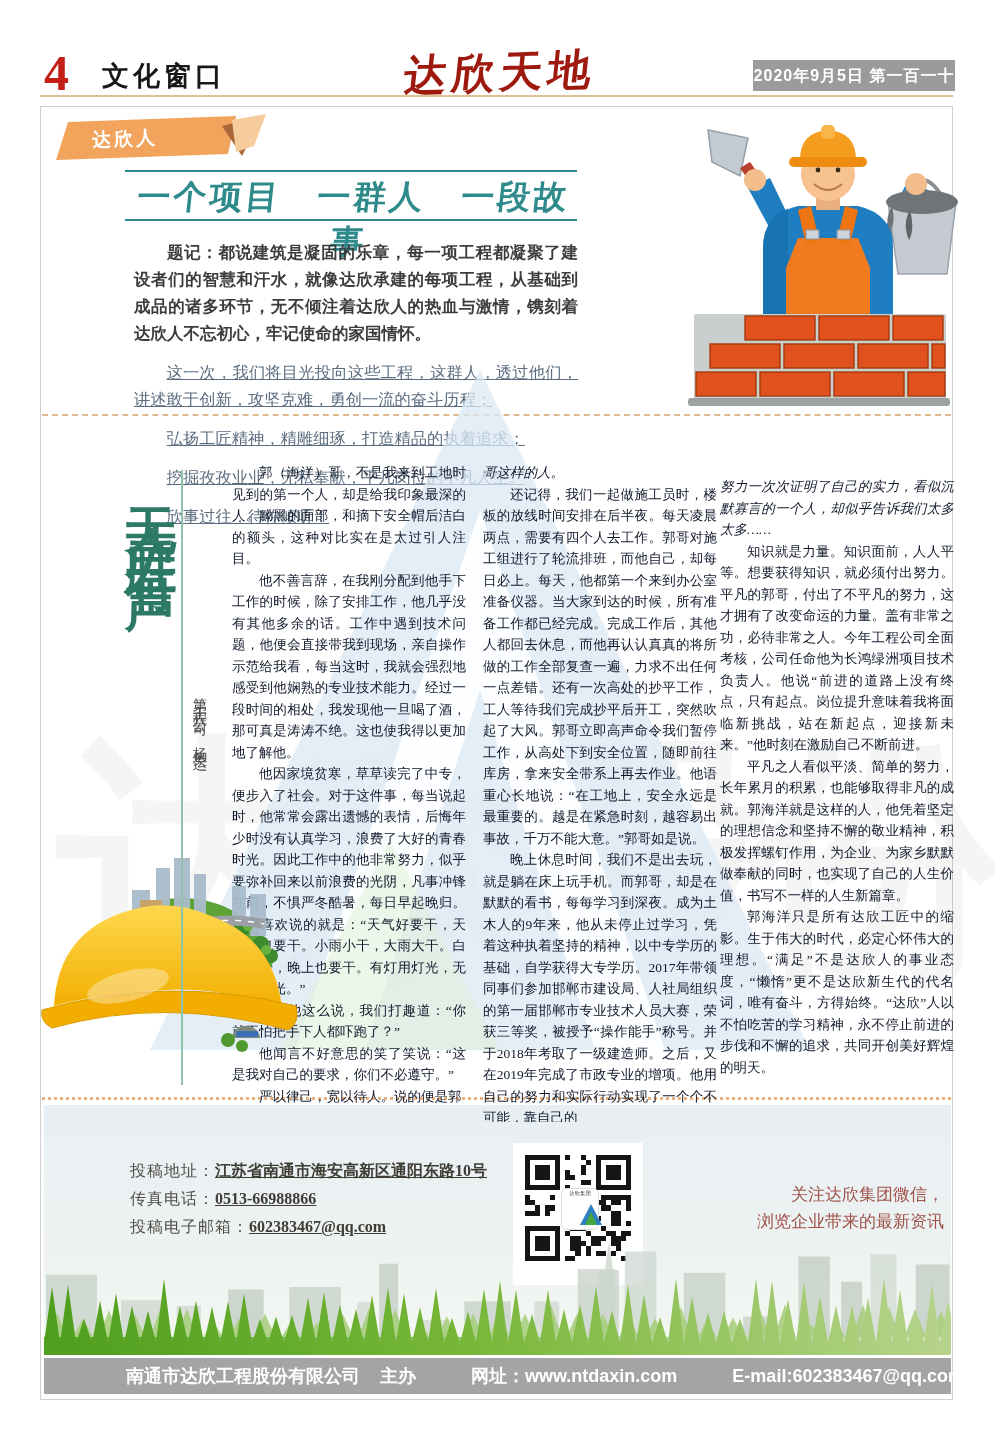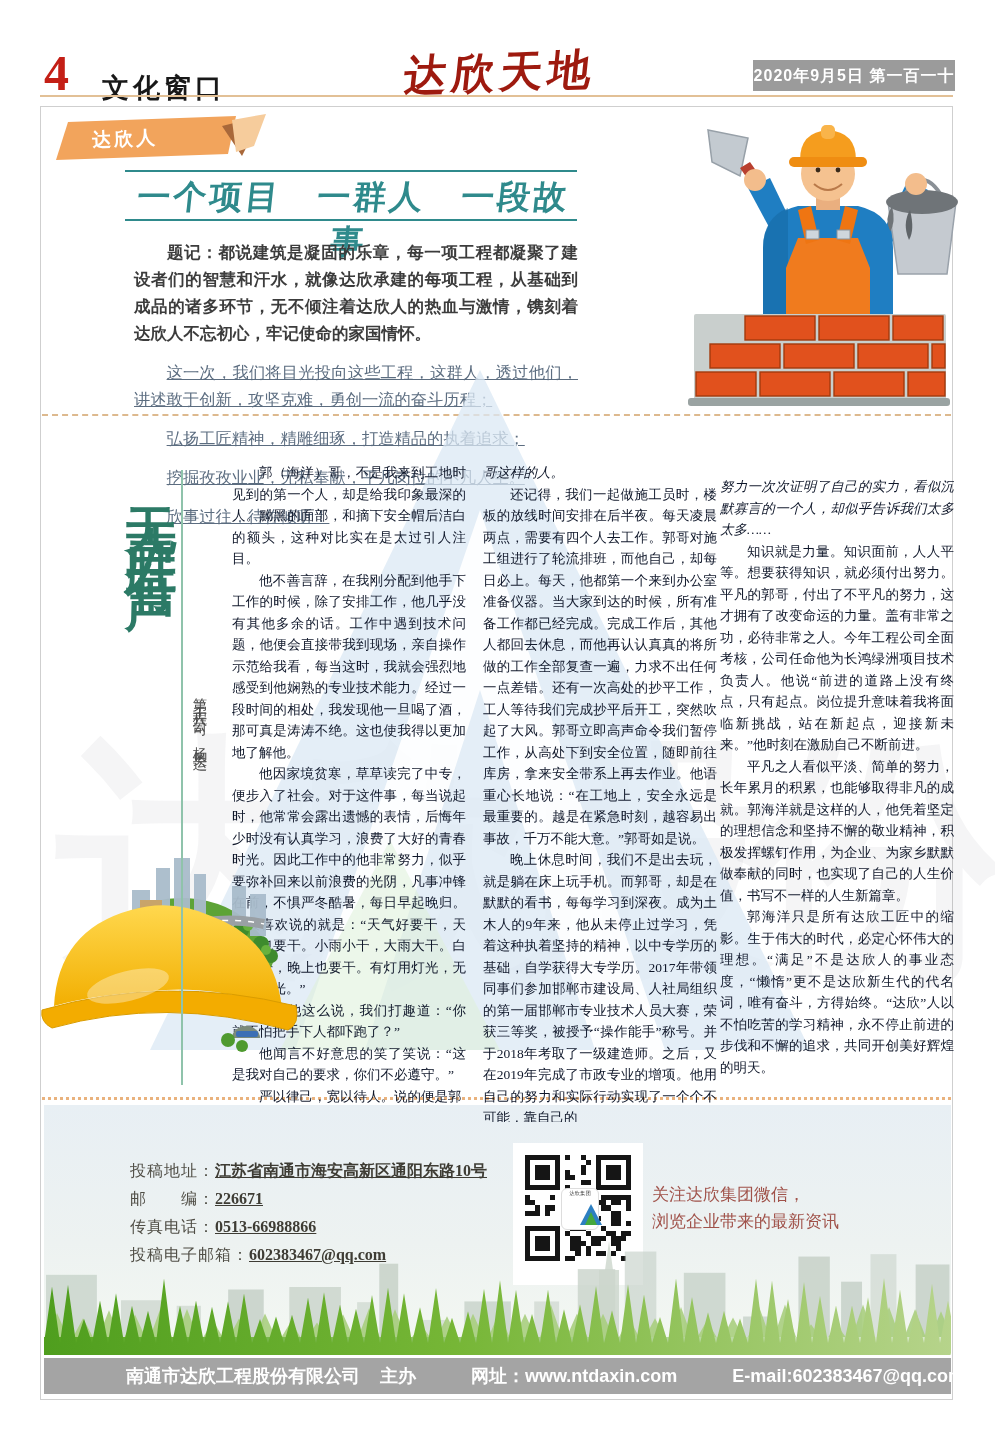--- a/index.html
+++ b/index.html
@@ -2,21 +2,21 @@
 <html><head>
 <meta charset="utf-8">
 <style>
   html,body{margin:0;padding:0;background:#ffffff;}
   #page{position:relative;width:995px;height:1437px;margin:0 auto;background:#fff;overflow:hidden;
         font-family:"Liberation Sans", sans-serif;}
   .abs{position:absolute;}
 
   
   .page-num{left:44px;top:44px;font:700 50px "Liberation Serif",serif;color:#c41f16;}
-  .section-title{left:102px;top:70px;font:700 27px "Liberation Serif",serif;color:#181818;letter-spacing:4px;}
+  .section-title{left:102px;top:58px;font:700 27px "Liberation Serif",serif;color:#181818;letter-spacing:4px;}
   .masthead{left:385px;top:44px;width:230px;text-align:center;font:700 43px "DejaVu Serif",serif;
             color:#9e1a0f;letter-spacing:5px;transform:rotate(-2deg) skewX(-8deg);}
   .issue-box{left:753px;top:60px;width:202px;height:31px;background:#9b9b9b;color:#fff;
              font:700 16px/31px "Liberation Sans",sans-serif;text-align:center;letter-spacing:1px;}
   .header-rule{left:40px;top:95px;width:913px;border-top:2px solid #e2c096;}
   .content-frame{left:40px;top:106px;width:911px;height:1292px;border:1px solid #cfcfcf;}
 
   
   .badge{left:54px;top:112px;width:215px;height:58px;}
   .badge-label{position:absolute;left:38px;top:14px;color:#fff;font:700 19px "Liberation Sans",sans-serif;
@@ -52,21 +52,21 @@
   .footer-panel{left:44px;top:1105px;width:907px;height:250px;overflow:hidden;
                 background:linear-gradient(180deg,#e8eff4 0%,#edf2f1 55%,#f4f8f2 100%);}
   .contact{position:absolute;left:86px;top:52px;font:400 16px/28px "Liberation Sans",sans-serif;color:#504e46;}
   .contact .lbl{letter-spacing:1px;}
   .contact .val{font:600 16px "Liberation Serif",serif;color:#3e3c34;text-decoration:underline;}
   .qr-box{position:absolute;left:469px;top:38px;width:130px;height:142px;background:#fff;}
   .qr-box svg{position:absolute;left:12px;top:12px;}
   .qr-logo{position:absolute;left:48px;top:45px;width:36px;height:40px;background:#fff;border:1px solid #ddd;
            border-radius:6px;text-align:center;}
   .qr-logo-txt{font:400 6px "Liberation Sans",sans-serif;color:#444;letter-spacing:0;transform:scale(.9);}
-  .wechat-note{position:absolute;left:608px;top:76px;width:292px;text-align:left;
+  .wechat-note{position:absolute;left:608px;top:76px;width:292px;text-align:right;
                font:400 17px/27px "Liberation Serif",serif;color:#a0524a;}
   .skyline{position:absolute;left:0;bottom:0;}
 
   
   .bottom-bar{left:44px;top:1358px;width:907px;height:36px;background:#a4a4a4;color:#fff;
               display:flex;align-items:center;font:700 18px "Liberation Sans",sans-serif;
               padding-left:82px;box-sizing:border-box;white-space:nowrap;}
   .bottom-bar .gap20{margin-left:20px;} .bottom-bar .gap55{margin-left:55px;}
 
   svg{display:block;}
@@ -233,23 +233,20 @@
         <circle cx="206" cy="208" r="6" fill="#4e9a2f"></circle>
     </svg>
   </div>
 
   <div class="abs dotted-rule"></div>
   <div class="abs footer-panel">
 
     <div class="contact">
       <div>
         <span class="lbl">投稿地址：</span><span class="val">江苏省南通市海安高新区通阳东路10号</span>
-      </div>
-      <div>
-        <span class="lbl">邮　　编：</span><span class="val">226671</span>
       </div>
       <div>
         <span class="lbl">传真电话：</span><span class="val">0513-66988866</span>
       </div>
       <div>
         <span class="lbl">投稿电子邮箱：</span><span class="val">602383467@qq.com</span>
       </div>
     </div>
 
     <div class="qr-box">

